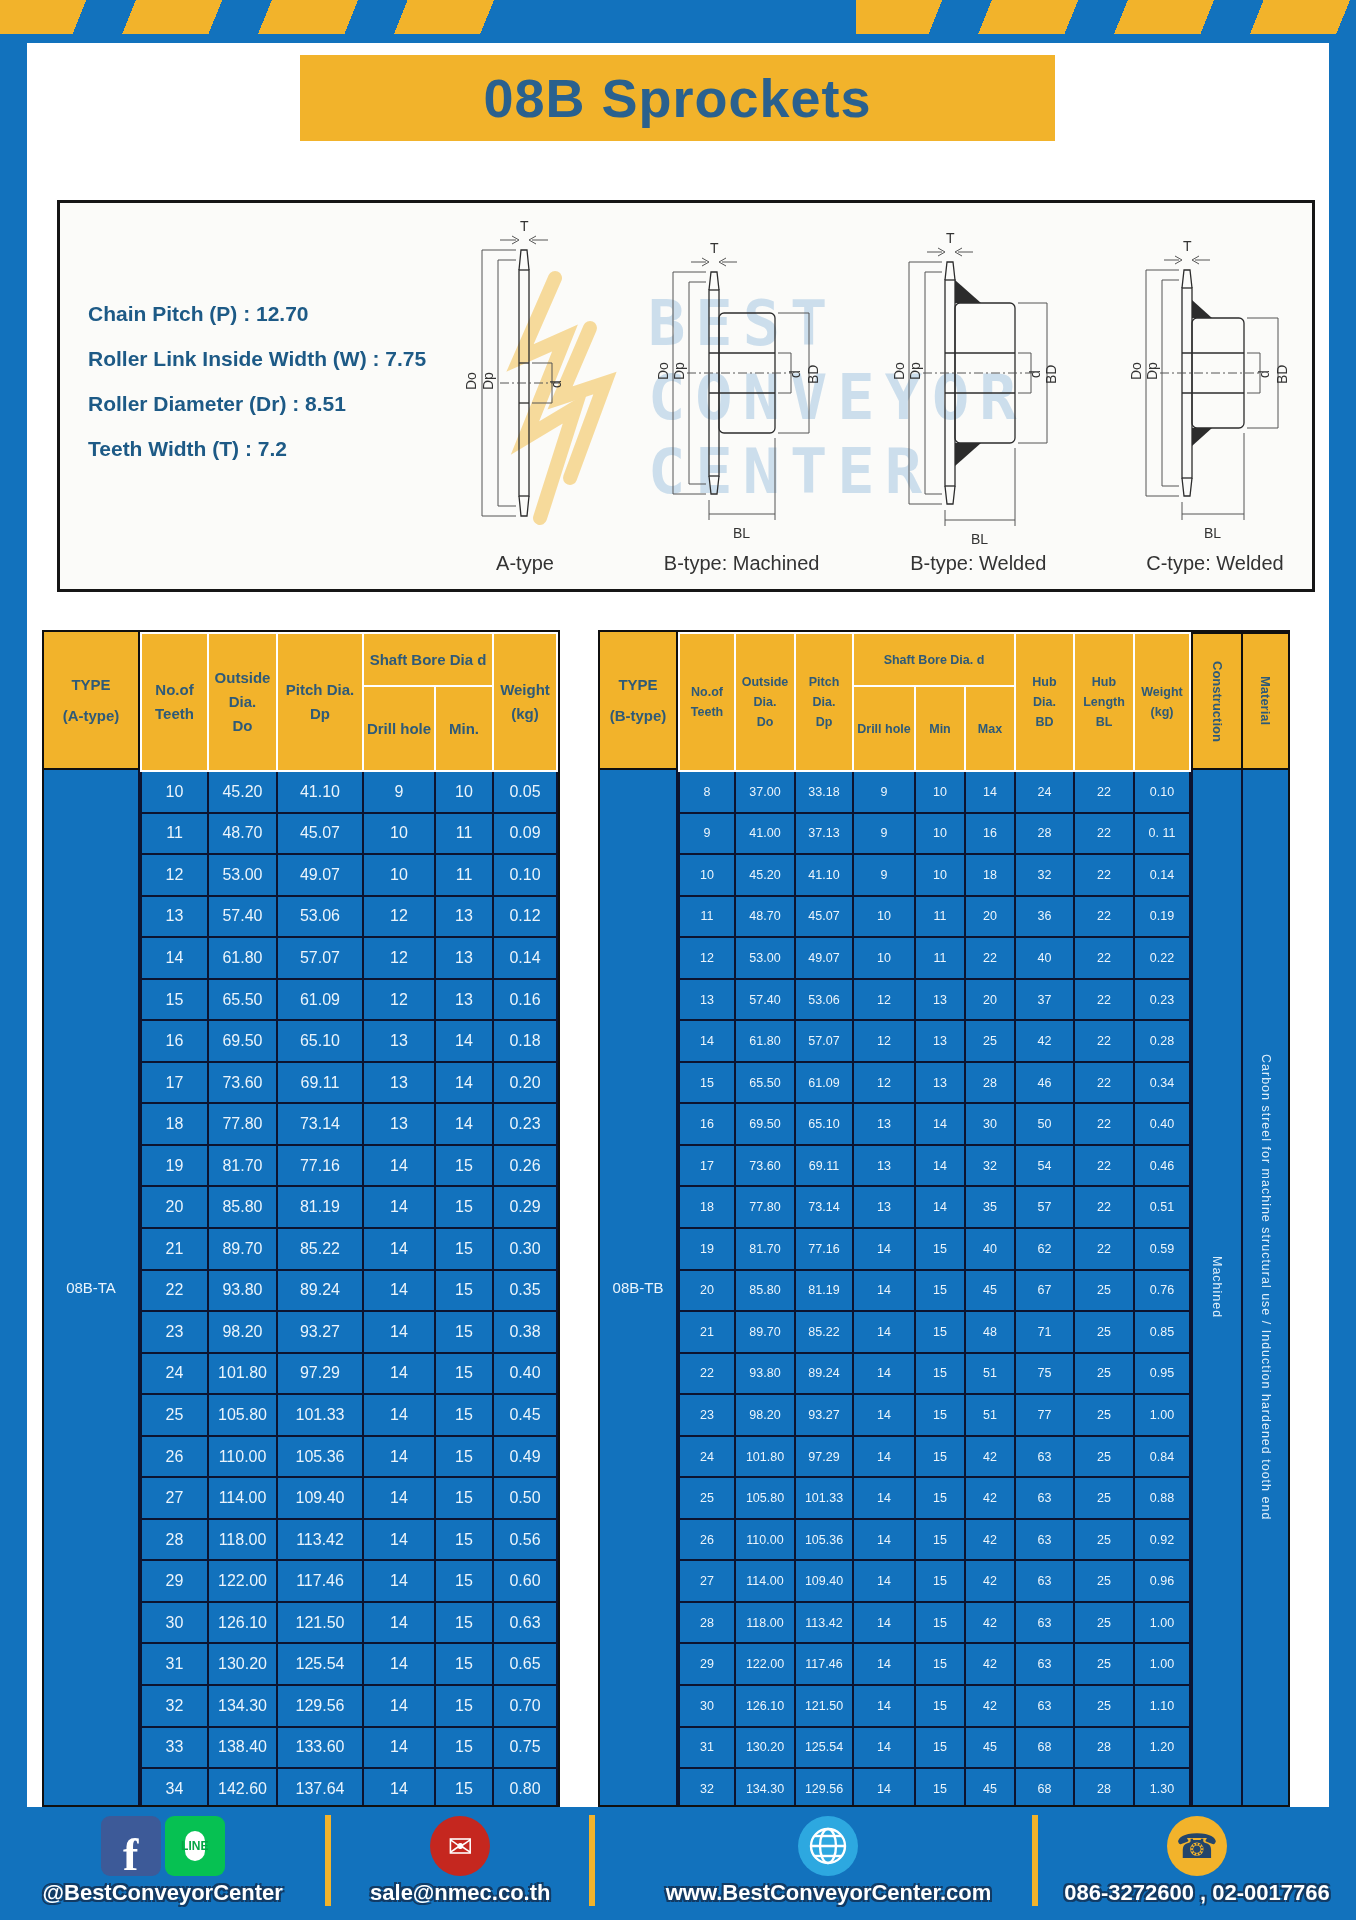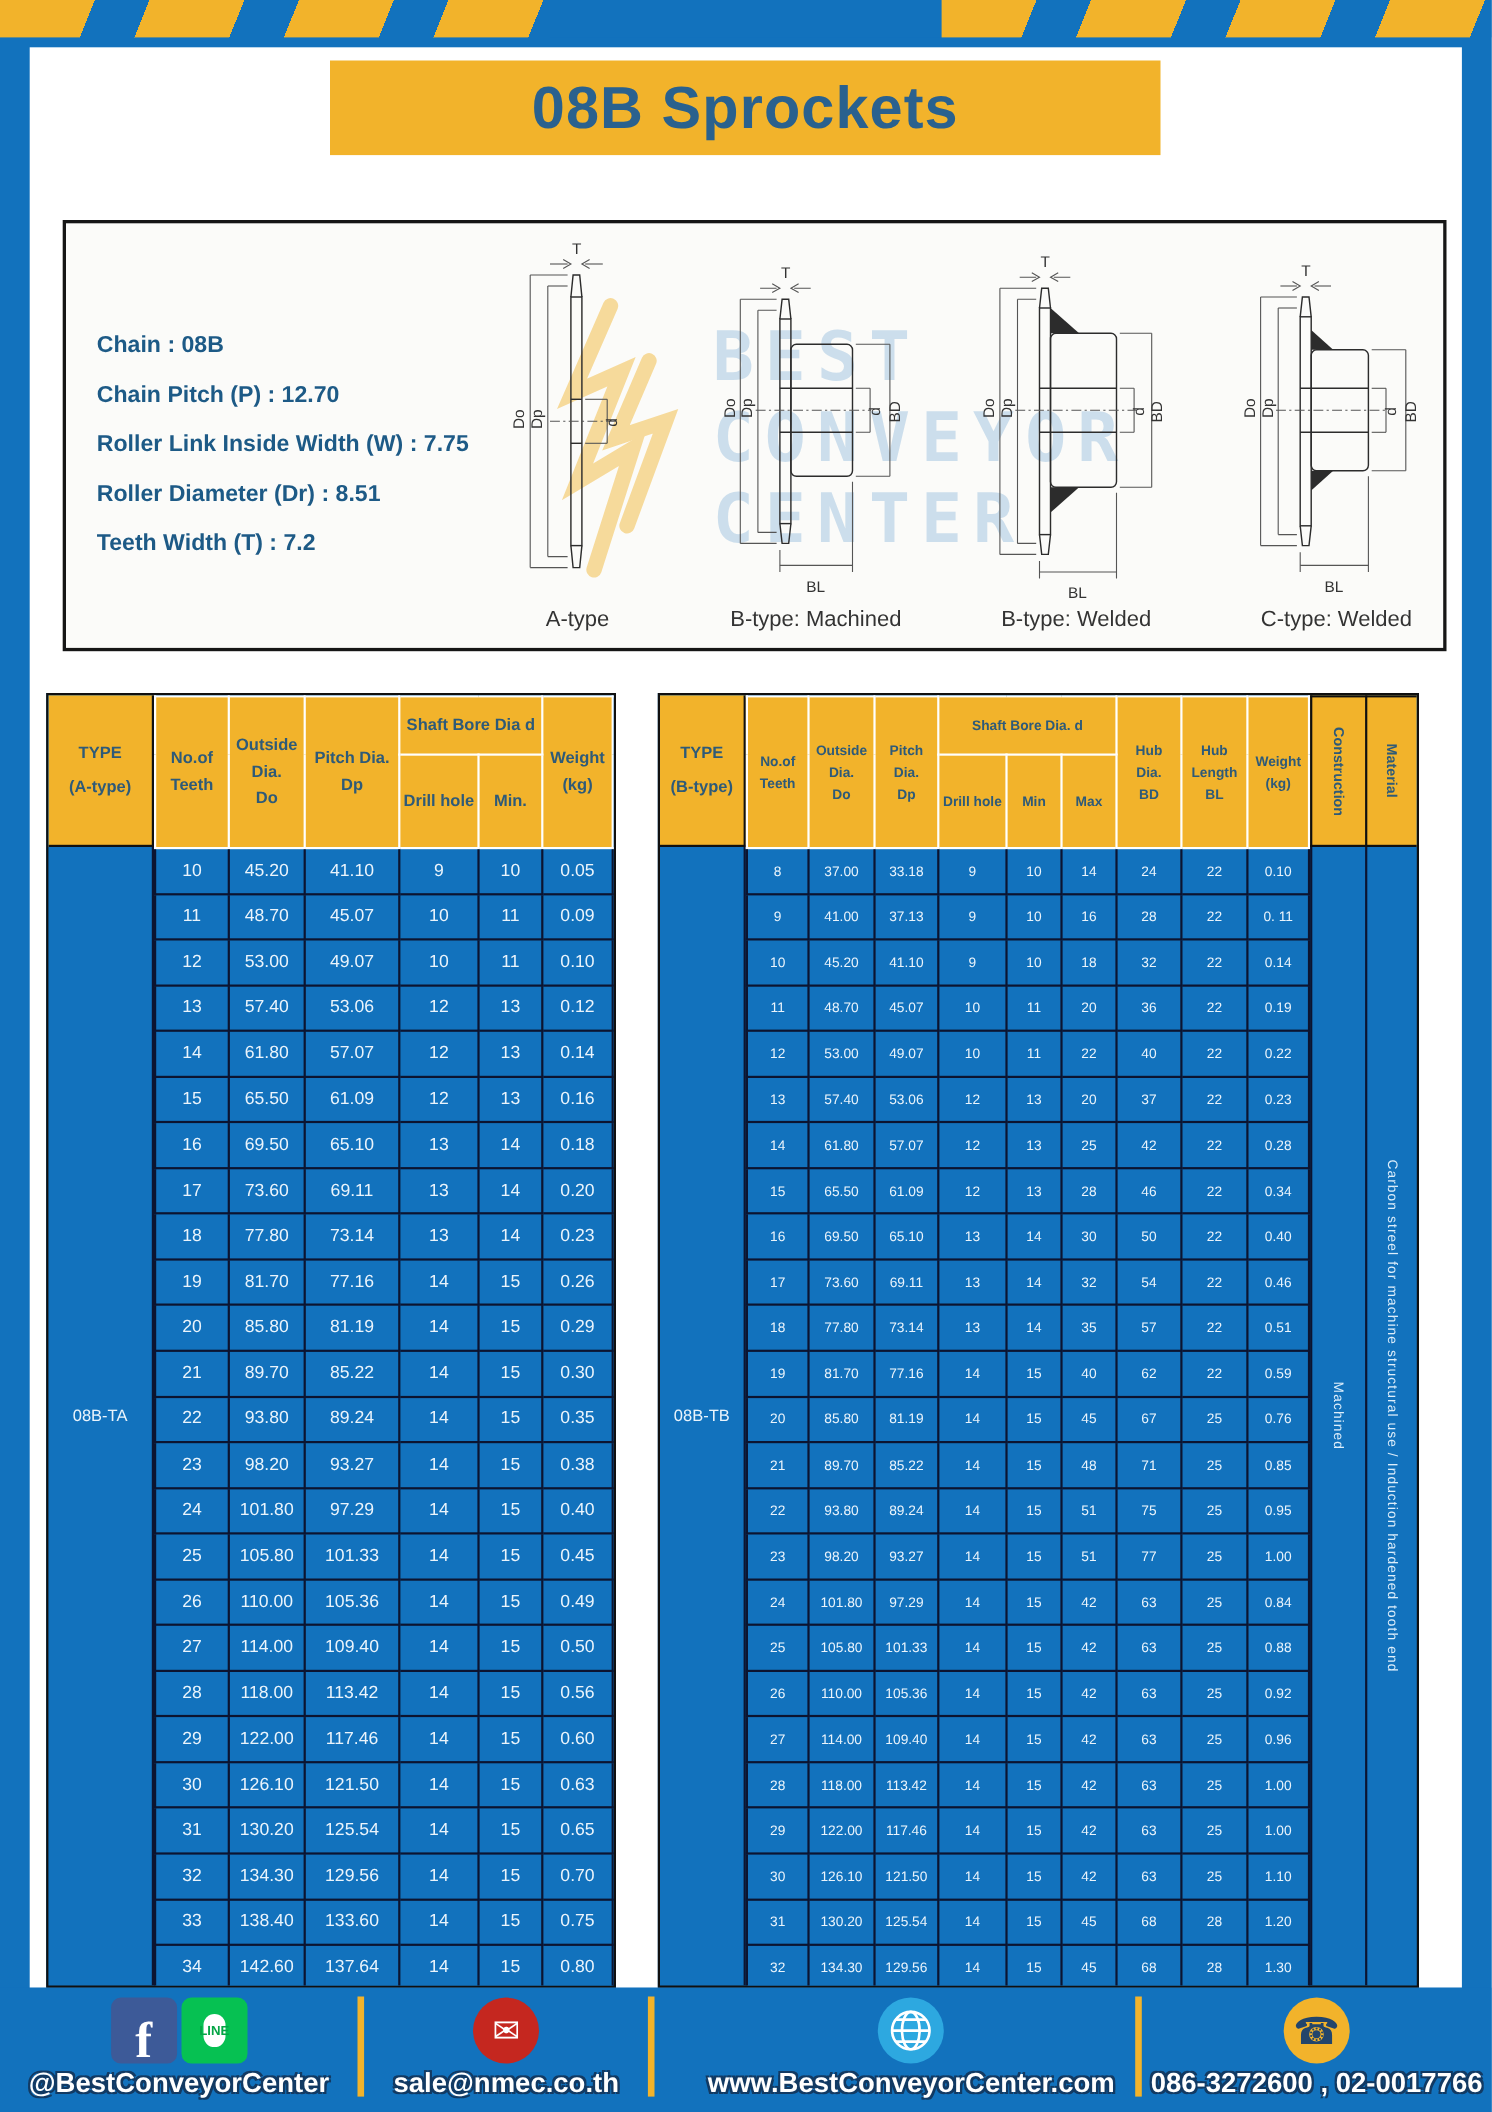--- a/index.html
+++ b/index.html
@@ -65,21 +65,21 @@
   .tbl-b .vert-col.mat .vert-head { width:47px; }
   .vert-head span { writing-mode:vertical-rl; color:#2e5a78; font-weight:bold; font-size:13px; }
   .vert-body { flex:1; display:flex; align-items:center; justify-content:center; border-left:2px solid #0c1430; }
   .vert-body span { writing-mode:vertical-rl; color:#ddeefb; font-size:12.5px; letter-spacing:1px; white-space:nowrap; }
 
   
   .footer { position:absolute; left:0; right:0; bottom:0; height:113px; background:#1272bd;
     display:flex; align-items:stretch; }
   .fsec { display:flex; flex-direction:column; align-items:center; justify-content:flex-start; padding-top:7px; }
   .fsec .icons { display:flex; gap:4px; align-items:center; height:64px; }
-  .fsec .ftext { margin-top:2px; font-size:25px; font-weight:bold; color:#ffffff; white-space:nowrap;
+  .fsec .ftext { margin-top:2px; font-size:22px; font-weight:bold; color:#ffffff; white-space:nowrap;
     text-shadow:-2px -2px 0 #123a63, 2px -2px 0 #123a63, -2px 2px 0 #123a63, 2px 2px 0 #123a63; }
   .fdiv { width:6px; background:#f2b32b; margin:8px 0 14px 0; }
   .sec1 { width:24%; } .sec2 { width:19%; } .sec3 { width:30%;margin-left:30px; } .sec4 { flex:1; }
   .icon-tile { width:60px; height:60px; border-radius:9px; display:flex; align-items:center; justify-content:center; }
   .fb { background:#3d5a98; color:#fff; font-size:46px; font-weight:bold; font-family:"Liberation Serif", serif; overflow:hidden; }
   .fb span { position:relative; top:8px; }
   .line-tile { background:#06c152; }
   .line-bubble { background:#fff; border-radius:12px; width:20px; height:30px; display:flex; align-items:center; justify-content:center;
     color:#06a546; font-size:12px; font-weight:bold; }
   .icon-circle { width:60px; height:60px; border-radius:50%; display:flex; align-items:center; justify-content:center; }
@@ -114,21 +114,20 @@
           </g>
         </svg>
         <div class="wm-text">
           <div>BEST</div>
           <div>CONVEYOR</div>
           <div>CENTER</div>
         </div>
       </div>
 
       <div class="specs">
-        <div>Chain  : 08B</div>
         <div>Chain Pitch (P)  :  12.70</div>
         <div>Roller Link Inside Width (W)  :  7.75</div>
         <div>Roller Diameter (Dr)  : 8.51</div>
         <div>Teeth Width (T)  :  7.2</div>
       </div>
 
       <div class="figs">
 
         <div class="fig">
           <svg width="130" height="330" viewBox="0 0 130 330">

